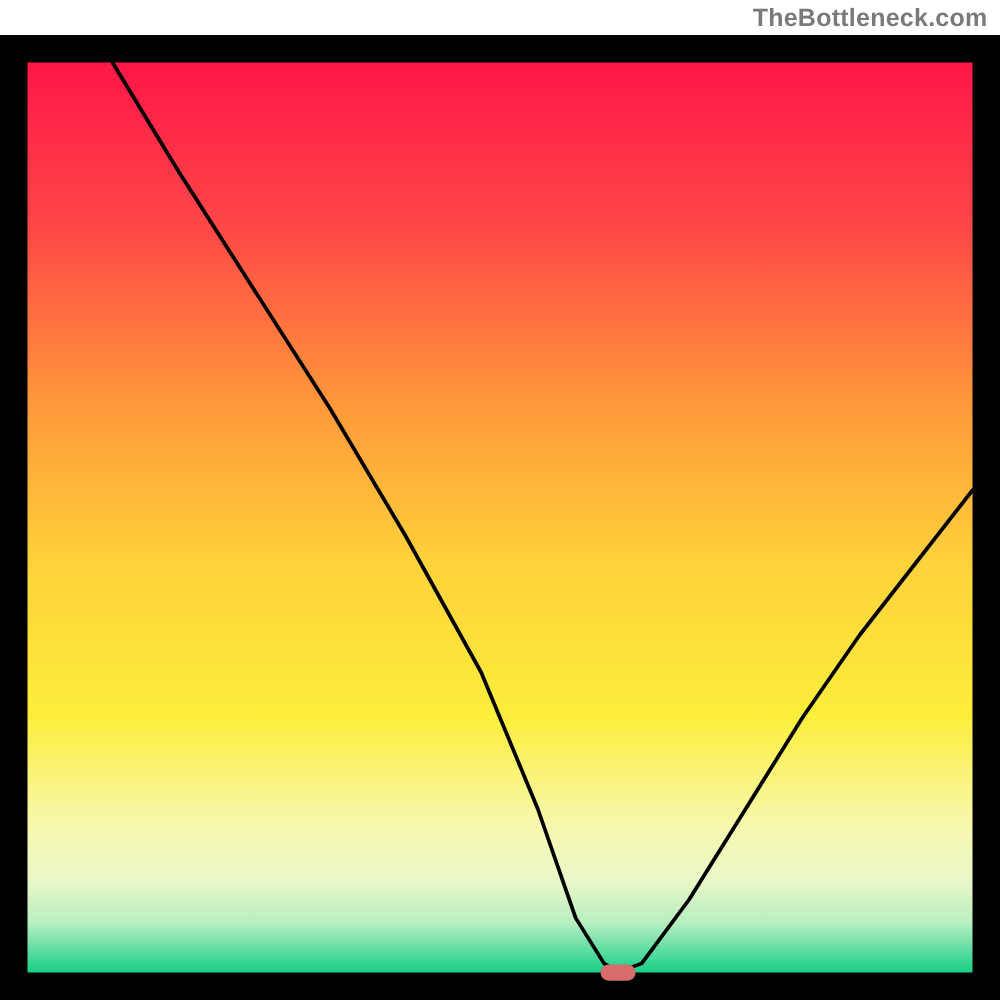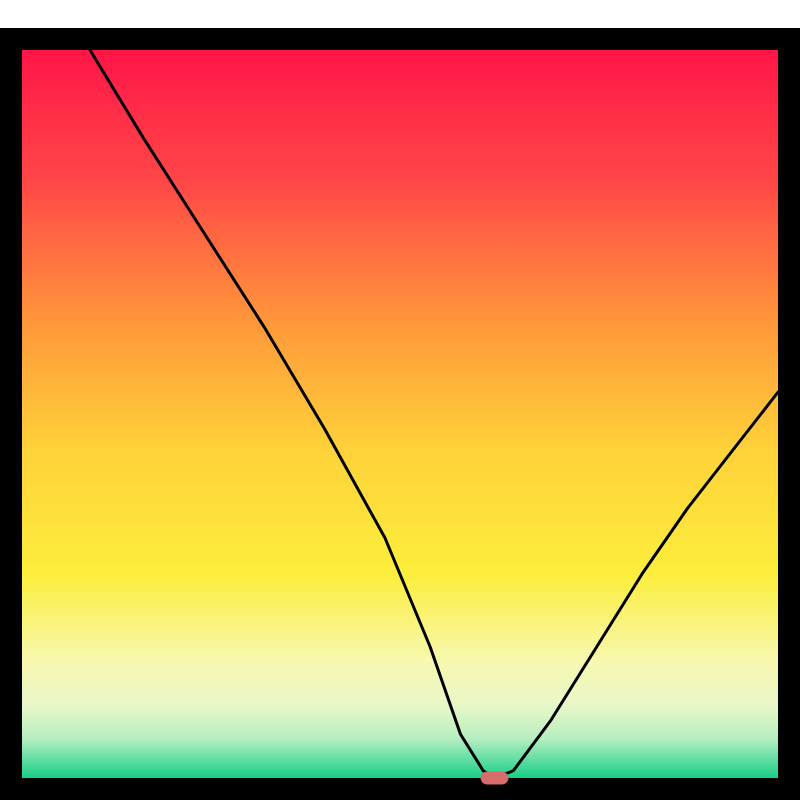--- a/index.html
+++ b/index.html
@@ -21,20 +21,21 @@
     font-weight: bold;
     color: #7a7a7a;
     letter-spacing: 0.2px;
   }
   svg { display: block; }
 </style>
 </head>
 <body>
 
 <div class="wrap">
+  <div class="watermark">TheBottleneck.com</div>
 
   <svg id="chart-svg" width="800" height="800" viewBox="0 0 800 800">
     <defs>
       <linearGradient id="bg-grad" x1="0" y1="0" x2="0" y2="1">
           <stop offset="0%" stop-color="#ff1648"></stop>
           <stop offset="18%" stop-color="#ff4747"></stop>
           <stop offset="38%" stop-color="#ff9a3a"></stop>
           <stop offset="55.00000000000001%" stop-color="#ffd23a"></stop>
           <stop offset="72%" stop-color="#fcee3c"></stop>
           <stop offset="84%" stop-color="#f7f8b0"></stop>

